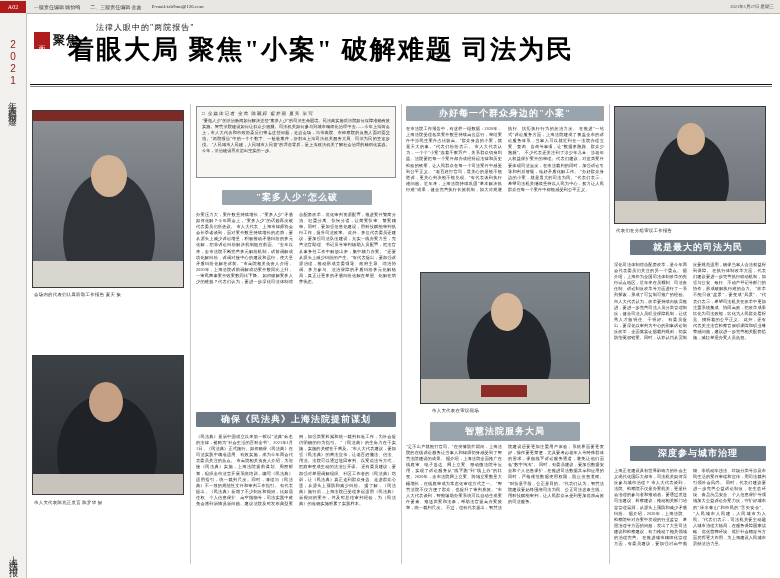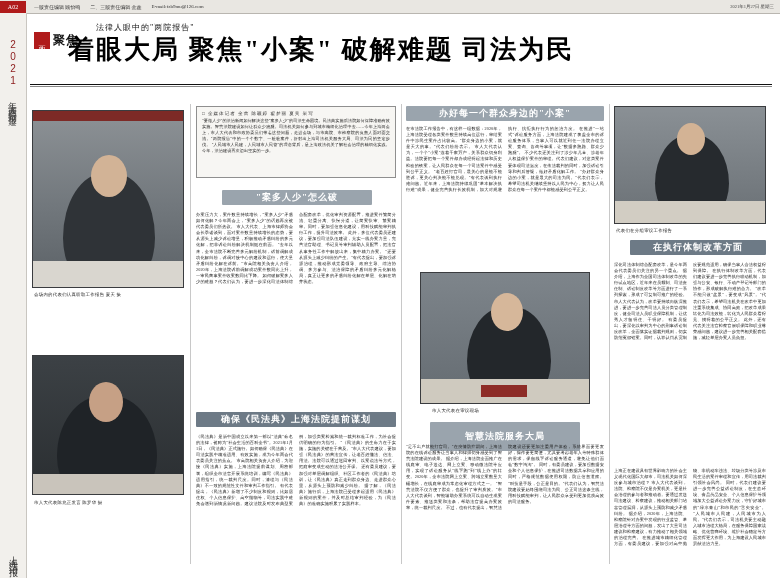--- a/index.html
+++ b/index.html
@@ -208,45 +208,46 @@
 
   <div class="photo" style="left:420px;top:272px;width:170px;height:132px;">
     <div class="pf-wall" style="background:linear-gradient(180deg,#7e858b 0%, #646b71 100%);"></div>
     <div class="pf-person" style="left:46px;top:34px;width:84px;height:98px;background:#23272b;"></div>
     <div class="pf-head" style="left:70px;top:20px;width:32px;height:38px;background:#d6b79a;"></div>
     <div class="pf-desk" style="height:24px;background:#cfcabf;"></div>
     <div class="pf-red" style="left:60px;bottom:6px;width:46px;height:12px;background:#8d2c27;"></div>
   </div>
   <div class="cap" style="left:432px;top:408px;">市人大代表在审议现场</div>
 
-  <div class="subhead" style="left:430px;top:422px;width:150px;height:29px;">智慧法院服务大局</div>
+  <div class="subhead" style="left:430px;top:422px;width:150px;height:19px;">智慧法院服务大局</div>
   <div class="txt c2" style="left:406px;top:444px;width:198px;height:116px;">"足不出户就能打官司。"在疫情防控期间，上海法院的在线诉讼服务让当事人和律师切身感受到了智慧法院建设的成果。
 据介绍，上海法院全面推广在线庭审、电子送达、网上立案、移动微法院等应用，实现了诉讼服务从"线下跑"到"线上办"的转变。2020年，全市法院网上立案、跨域立案数量大幅增长，在线庭审成为常态化审理方式之一。
 "智慧法院不仅方便了群众，也提升了审判质效。"市人大代表谈到，智能辅助办案系统可以自动生成案件要素、推送类案和法条，帮助法官提高办案效率，统一裁判尺度。
 不过，也有代表提出，智慧法院建设还要更加注重用户体验，系统界面要更友好，操作要更简便，尤其要考虑老年人等特殊群体的需求，保留线下诉讼服务通道，避免让他们面临"数字鸿沟"。
 同时，有委员建议，要加强数据安全和个人信息保护，在推进司法数据共享和应用的同时，严格规范数据使用权限，防止信息泄露。
 "科技是手段，公正是目的。"代表们认为，智慧法院建设要始终围绕司法为民、公正司法这条主线，用科技赋能审判，让人民群众享受到更加优质高效的司法服务。</div>
 
   <div class="photo" style="left:614px;top:106px;width:152px;height:118px;">
     <div class="pf-wall" style="background:linear-gradient(180deg,#8a9095 0%, #6a7075 100%);"></div>
     <div class="pf-person" style="left:40px;top:28px;width:74px;height:88px;background:#262a2e;"></div>
     <div class="pf-head" style="left:62px;top:16px;width:28px;height:32px;background:#d3b395;"></div>
     <div class="pf-desk" style="height:22px;background:#d2cdc3;"></div>
   </div>
   <div class="cap" style="left:616px;top:228px;">代表们在分组审议工作报告</div>
 
-  <div class="subhead dark" style="left:630px;top:240px;width:136px;height:15px;">在执行体制改革方面</div>
+  <div class="subhead dark" style="left:630px;top:240px;width:136px;height:15px;">就是最大的司法为民</div>
   <div class="txt c2" style="left:614px;top:262px;width:152px;height:176px;">深化司法体制综合配套改革，是今年两会代表委员们关注的另一个重点。
 据介绍，上海作为全国司法体制改革的先行试点地区，近年来在员额制、司法责任制、诉讼制度改革等方面进行了一系列探索，形成了可复制可推广的经验。
 市人大代表认为，改革要持续向纵深推进，要进一步完善司法人员分类管理制度，健全司法人员职业保障机制，让优秀人才留得住、干得好。
 有委员提出，要深化以审判为中心的刑事诉讼制度改革，全面落实证据裁判规则，切实防范冤假错案。同时，认罪认罚从宽制度要规范适用，确保当事人合法权益得到保障。
 在执行体制改革方面，代表们建议要进一步完善执行联动机制，加强与公安、银行、不动产登记等部门的协作，形成破解执行难的合力。
 "改革不能只做"盆景"，要变成"风景"。"代表们表示，希望司法机关在改革中更加注重系统集成、协同高效，把改革成果转化为司法效能，转化为人民群众看得见、摸得着的公平正义。
 此外，还有代表关注法官检察官履职保障和职业尊荣感问题，建议进一步完善相关配套措施，减轻基层办案人员负担。</div>
 
+  <div class="subhead dark" style="left:630px;top:446px;width:136px;height:15px;">深度参与城市治理</div>
   <div class="txt c2" style="left:614px;top:468px;width:152px;height:94px;">上海正在建设具有世界影响力的社会主义现代化国际大都市，司法机关如何深度参与城市治理？
 市人大代表谈到，法院、检察院不仅是办案机关，更是社会治理的参与者和推动者。要通过发送司法建议、检察建议，推动相关部门堵塞管理漏洞，从源头上预防和减少矛盾纠纷。
 据介绍，2020年，上海法院、检察院针对办案中发现的行业监管、基层治理等方面的问题，发出了大量司法建议和检察建议，有力推动了相关领域的治理完善。
 在推进城市精细化管理方面，有委员建议，要加强对高空抛物、非机动车违法、垃圾分类等涉及市民生活的案件审理和宣传，用司法裁判引领社会风尚。
 同时，代表们建议要进一步完善公益诉讼制度，在生态环境、食品药品安全、个人信息保护等领域加大公益诉讼办案力度，守护好城市的"绿水青山"和市民的"舌尖安全"。
 "人民城市人民建，人民城市为人民。"代表们表示，司法机关要主动融入城市治理大格局，在服务保障国家战略、优化营商环境、维护社会稳定等方面发挥更大作用，为上海建设人民城市贡献法治力量。</div>
 
   <div class="vr-thin" style="left:190px;top:104px;height:460px;"></div>
   <div class="vr-thin" style="left:401px;top:104px;height:460px;"></div>
   <div class="vr-thin" style="left:609px;top:104px;height:460px;"></div>

